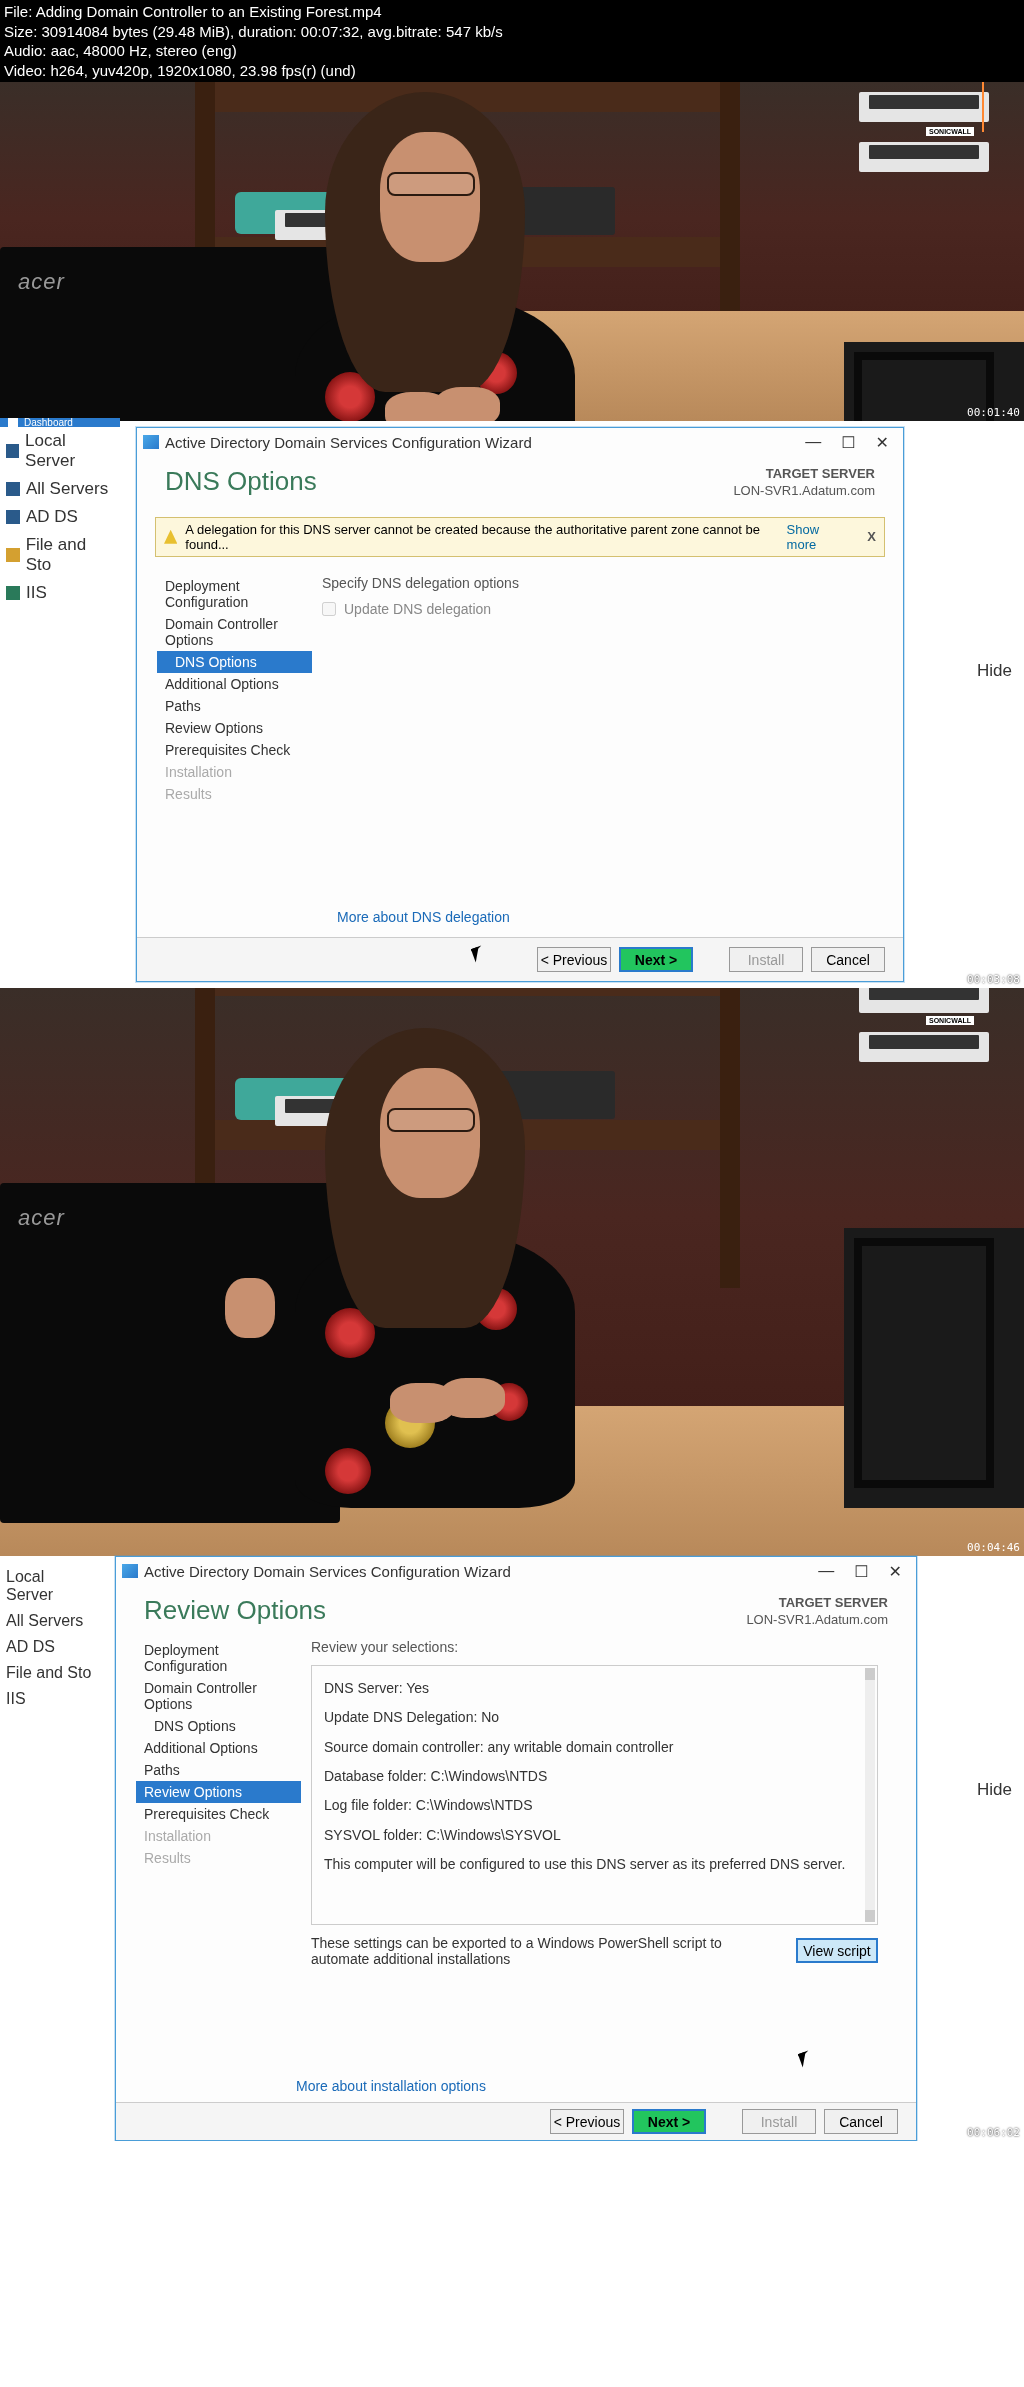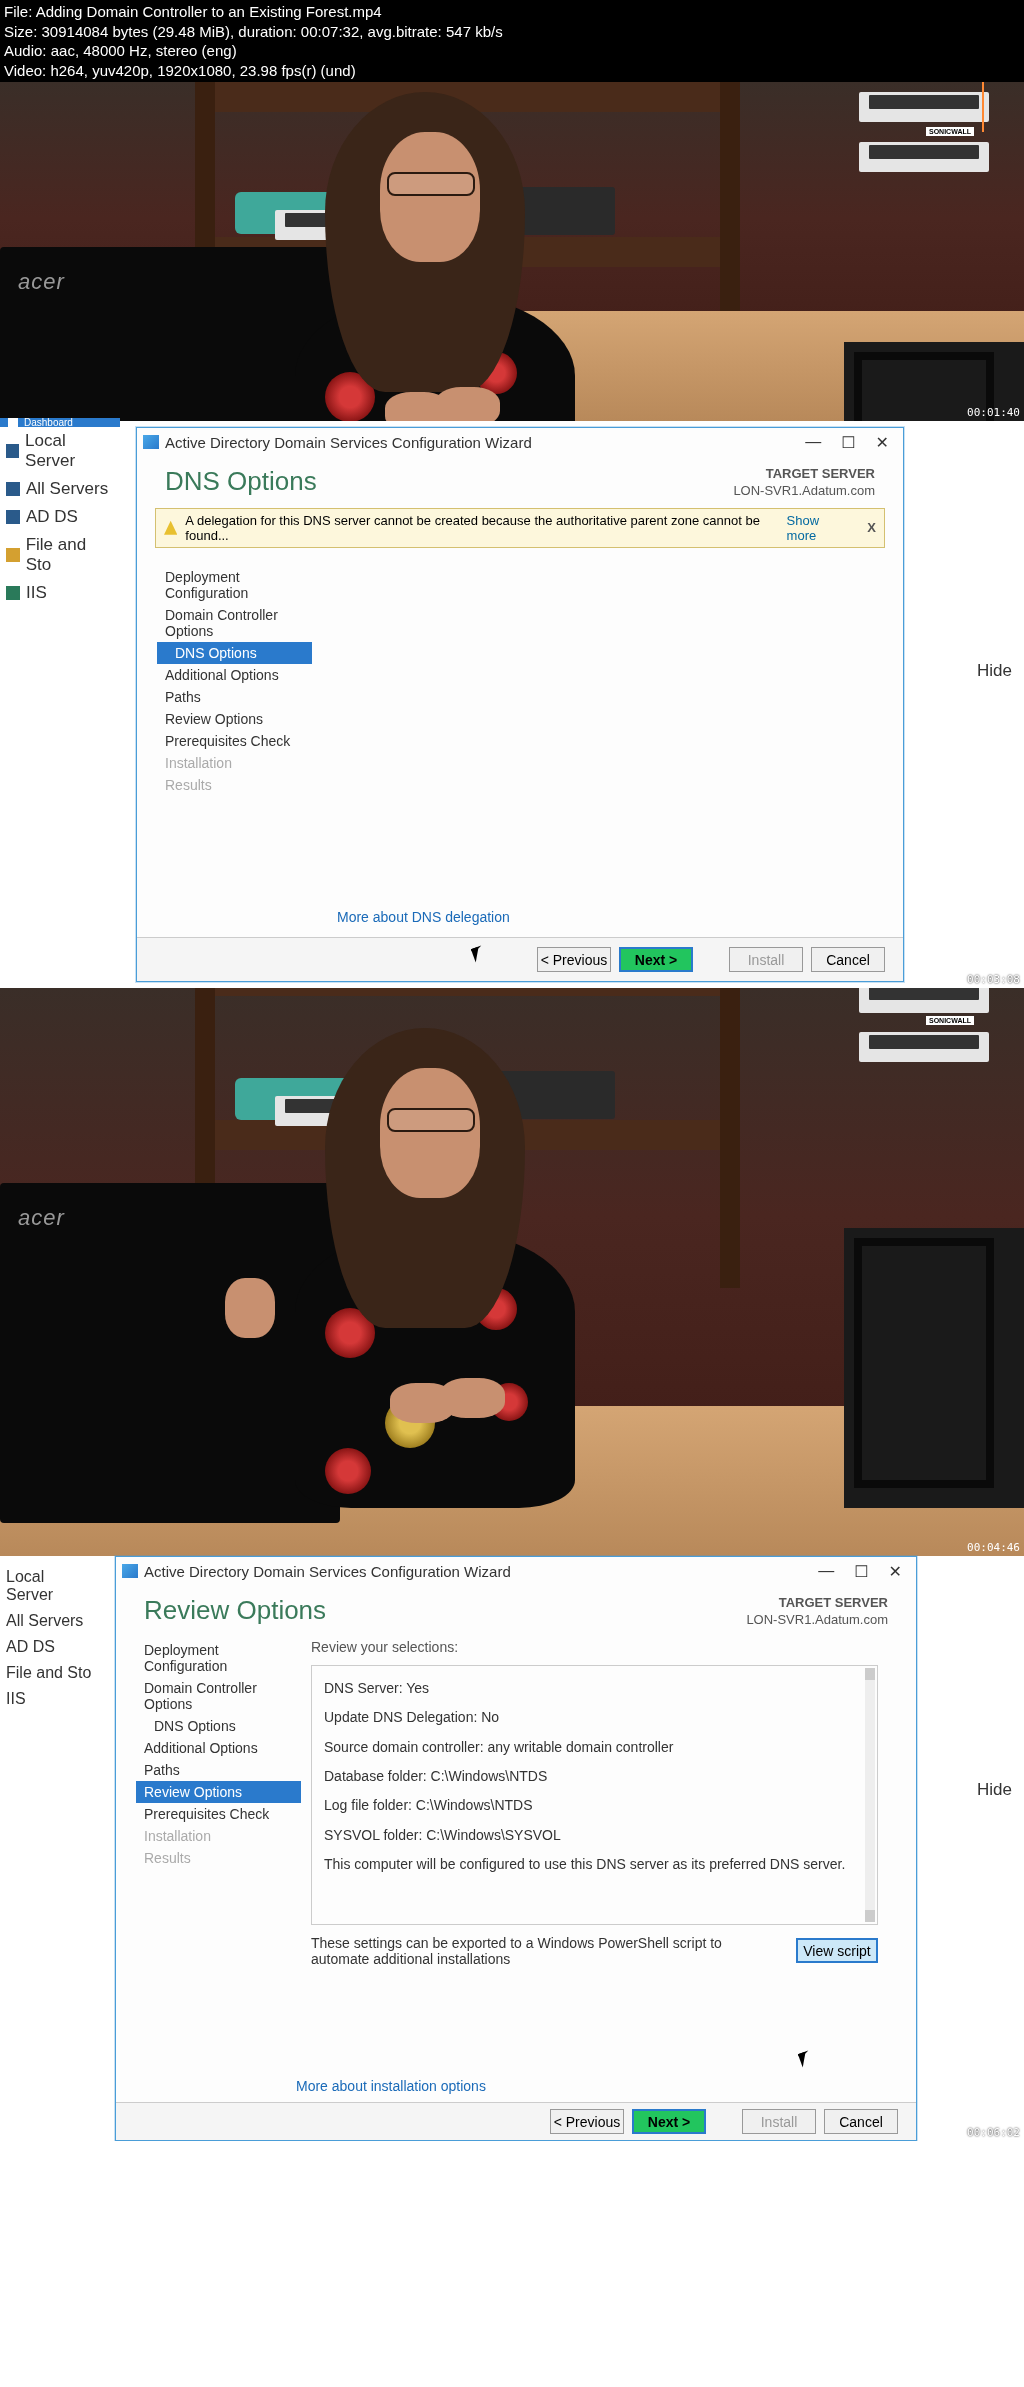--- a/index.html
+++ b/index.html
@@ -195,38 +195,45 @@
       </div>
     </div>
     <div class="wizard-header">
       <div class="wizard-title">DNS Options</div>
       <div class="target-server">
         <div class="lbl">TARGET SERVER</div>
         <div>LON-SVR1.Adatum.com</div>
       </div>
     </div>
 
-    <div class="warning-bar" style="margin:2px 18px 8px;justify-content:center;">
+    <div class="warning-bar" style="margin:11px 18px 8px;justify-content:center;">
       <span class="warn-icon"></span>
       <span>A delegation for this DNS server cannot be created because the authoritative parent zone cannot be found...</span>
       <span class="show-more">Show more</span>
       <span class="close-warn">X</span>
     </div>
 
     <div class="wizard-body">
       <div class="wizard-nav">
         <div class="wizard-nav-item">Deployment Configuration</div>
         <div class="wizard-nav-item">Domain Controller Options</div>
         <div class="wizard-nav-item indent active">DNS Options</div>
         <div class="wizard-nav-item">Additional Options</div>
         <div class="wizard-nav-item">Paths</div>
         <div class="wizard-nav-item">Review Options</div>
         <div class="wizard-nav-item">Prerequisites Check</div>
         <div class="wizard-nav-item disabled">Installation</div>
         <div class="wizard-nav-item disabled">Results</div>
+      </div>
+      <div class="wizard-content">
+        <div class="section-label">Specify DNS delegation options</div>
+        <div class="checkbox-row">
+          <input type="checkbox" disabled="" style="">
+          <span>Update DNS delegation</span>
+        </div>
       </div>
     </div>
 
     <span class="more-link">More about DNS delegation</span>
 
     <div class="wizard-footer">
       <button class="wiz-btn">&lt; Previous</button>
       <button class="wiz-btn primary">Next &gt;</button>
       <span style="width:20px;"></span>
       <button class="wiz-btn" disabled="">Install</button>

